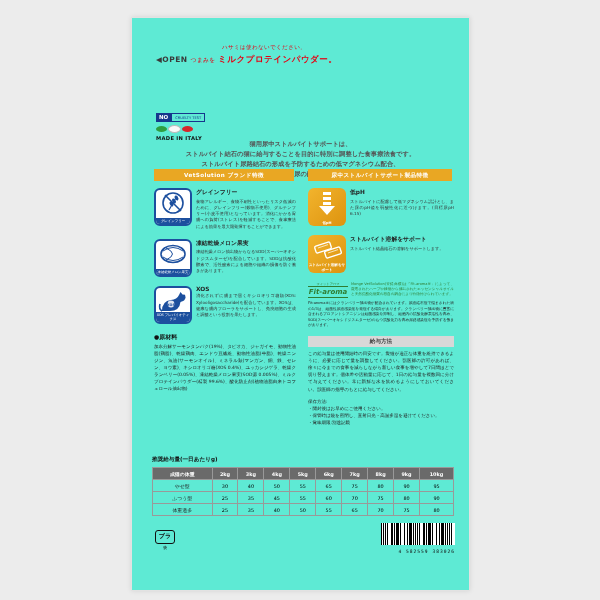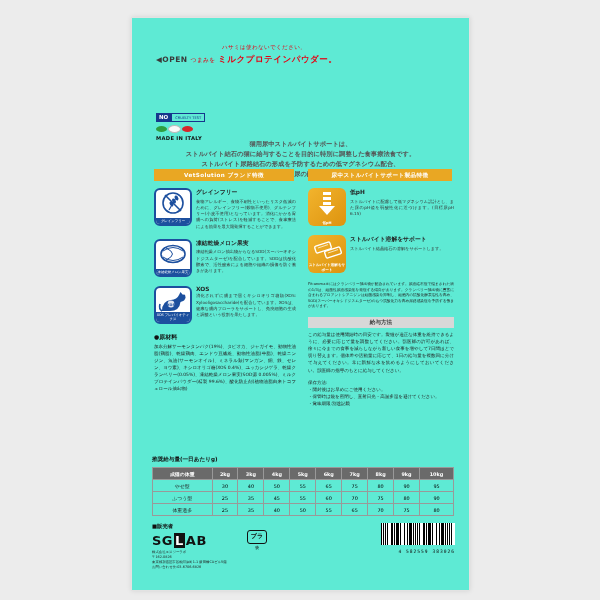--- a/index.html
+++ b/index.html
@@ -205,20 +205,27 @@
           <line x1="19" y1="17" x2="29" y2="13.6" stroke="#fff" stroke-width=".7"></line>
         </svg>
         <div class="lbl">ストルバイト溶解をサポート</div>
       </div>
       <div class="feat-txt">
         <div class="feat-title">ストルバイト溶解をサポート</div>
         <div class="feat-body">ストルバイト結晶結石の溶解をサポートします。</div>
       </div>
     </div>
 
+    <div class="fa-row">
+      <div class="fa-logo">
+        <div class="fa-kana">フィットアロマ</div>
+        <div class="fa-name">Fit-aroma</div>
+      </div>
+      <div class="fa-green">Monge VetSolution(登録商標)は「Fit-aroma®」によって、厳選されたハーブや植物から抽出されたエッセンシャルオイルと天然抗酸化物質の独自の調合により特徴付けられています。</div>
+    </div>
     <div class="fa-black">Fit-aroma®にはクランベリー抽出物が配合されています。尿路結石症で悩まされた猫の1/3は、細菌性尿路感染症を発症する傾向があります。クランベリー抽出物に豊富に含まれるプロアントシアニジンは細菌感染を抑制し、細胞内の抗酸化酵素活性を高め、SOD(スーパーオキシドジスムターゼ)のもつ抗酸化力を高め尿路感染症を予防する働きがあります。</div>
 
     <div class="feed-head">給与方法</div>
     <div class="feed-body">この給与量は使用開始時の目安です。愛猫が適正な体重を維持できるように、必要に応じて量を調整してください。獣医師の許可があれば、徐々に今までの食事を減らしながら新しい食事を増やして7日間ほどで切り替えます。個体差や活動量に応じて、1日の給与量を複数回に分けて与えてください。常に新鮮な水を飲めるようにしておいてください。獣医師の指導のもとに給与してください。</div>
     <div class="storage">
       <div>保存方法:</div>
       <div>・開封後はお早めにご使用ください。</div>
       <div>・保管時は袋を密閉し、直射日光・高温多湿を避けてください。</div>
       <div>・賞味期限:別途記載</div>
     </div>
@@ -276,34 +283,20 @@
           <td>65</td>
           <td>70</td>
           <td>75</td>
           <td>80</td>
         </tr>
       </tbody>
     </table>
   </div>
 
   <div class="footer">
-    <div class="f-col2">
-      <div class="f-label">■販売者</div>
-      <div class="sglab">
-        <span>SG</span>
-          <span class="lbox">L</span>
-          <span>AB</span>
-      </div>
-      <div class="seller-lines">
-        <div>株式会社エスジーラボ</div>
-        <div>〒162-0826</div>
-        <div>東京都新宿区市谷船河原町1-1 飯田橋CAビル5階</div>
-        <div>お問い合わせ先:03-6706-6826</div>
-      </div>
-    </div>
     <div class="f-col4">
       <span class="pla">プラ</span>
       <div class="pla-sub">袋</div>
     </div>
     <div class="f-col5">
       <div class="barcode"></div>
       <div class="bc-digits">4 582559 383026</div>
     </div>
   </div>
 

